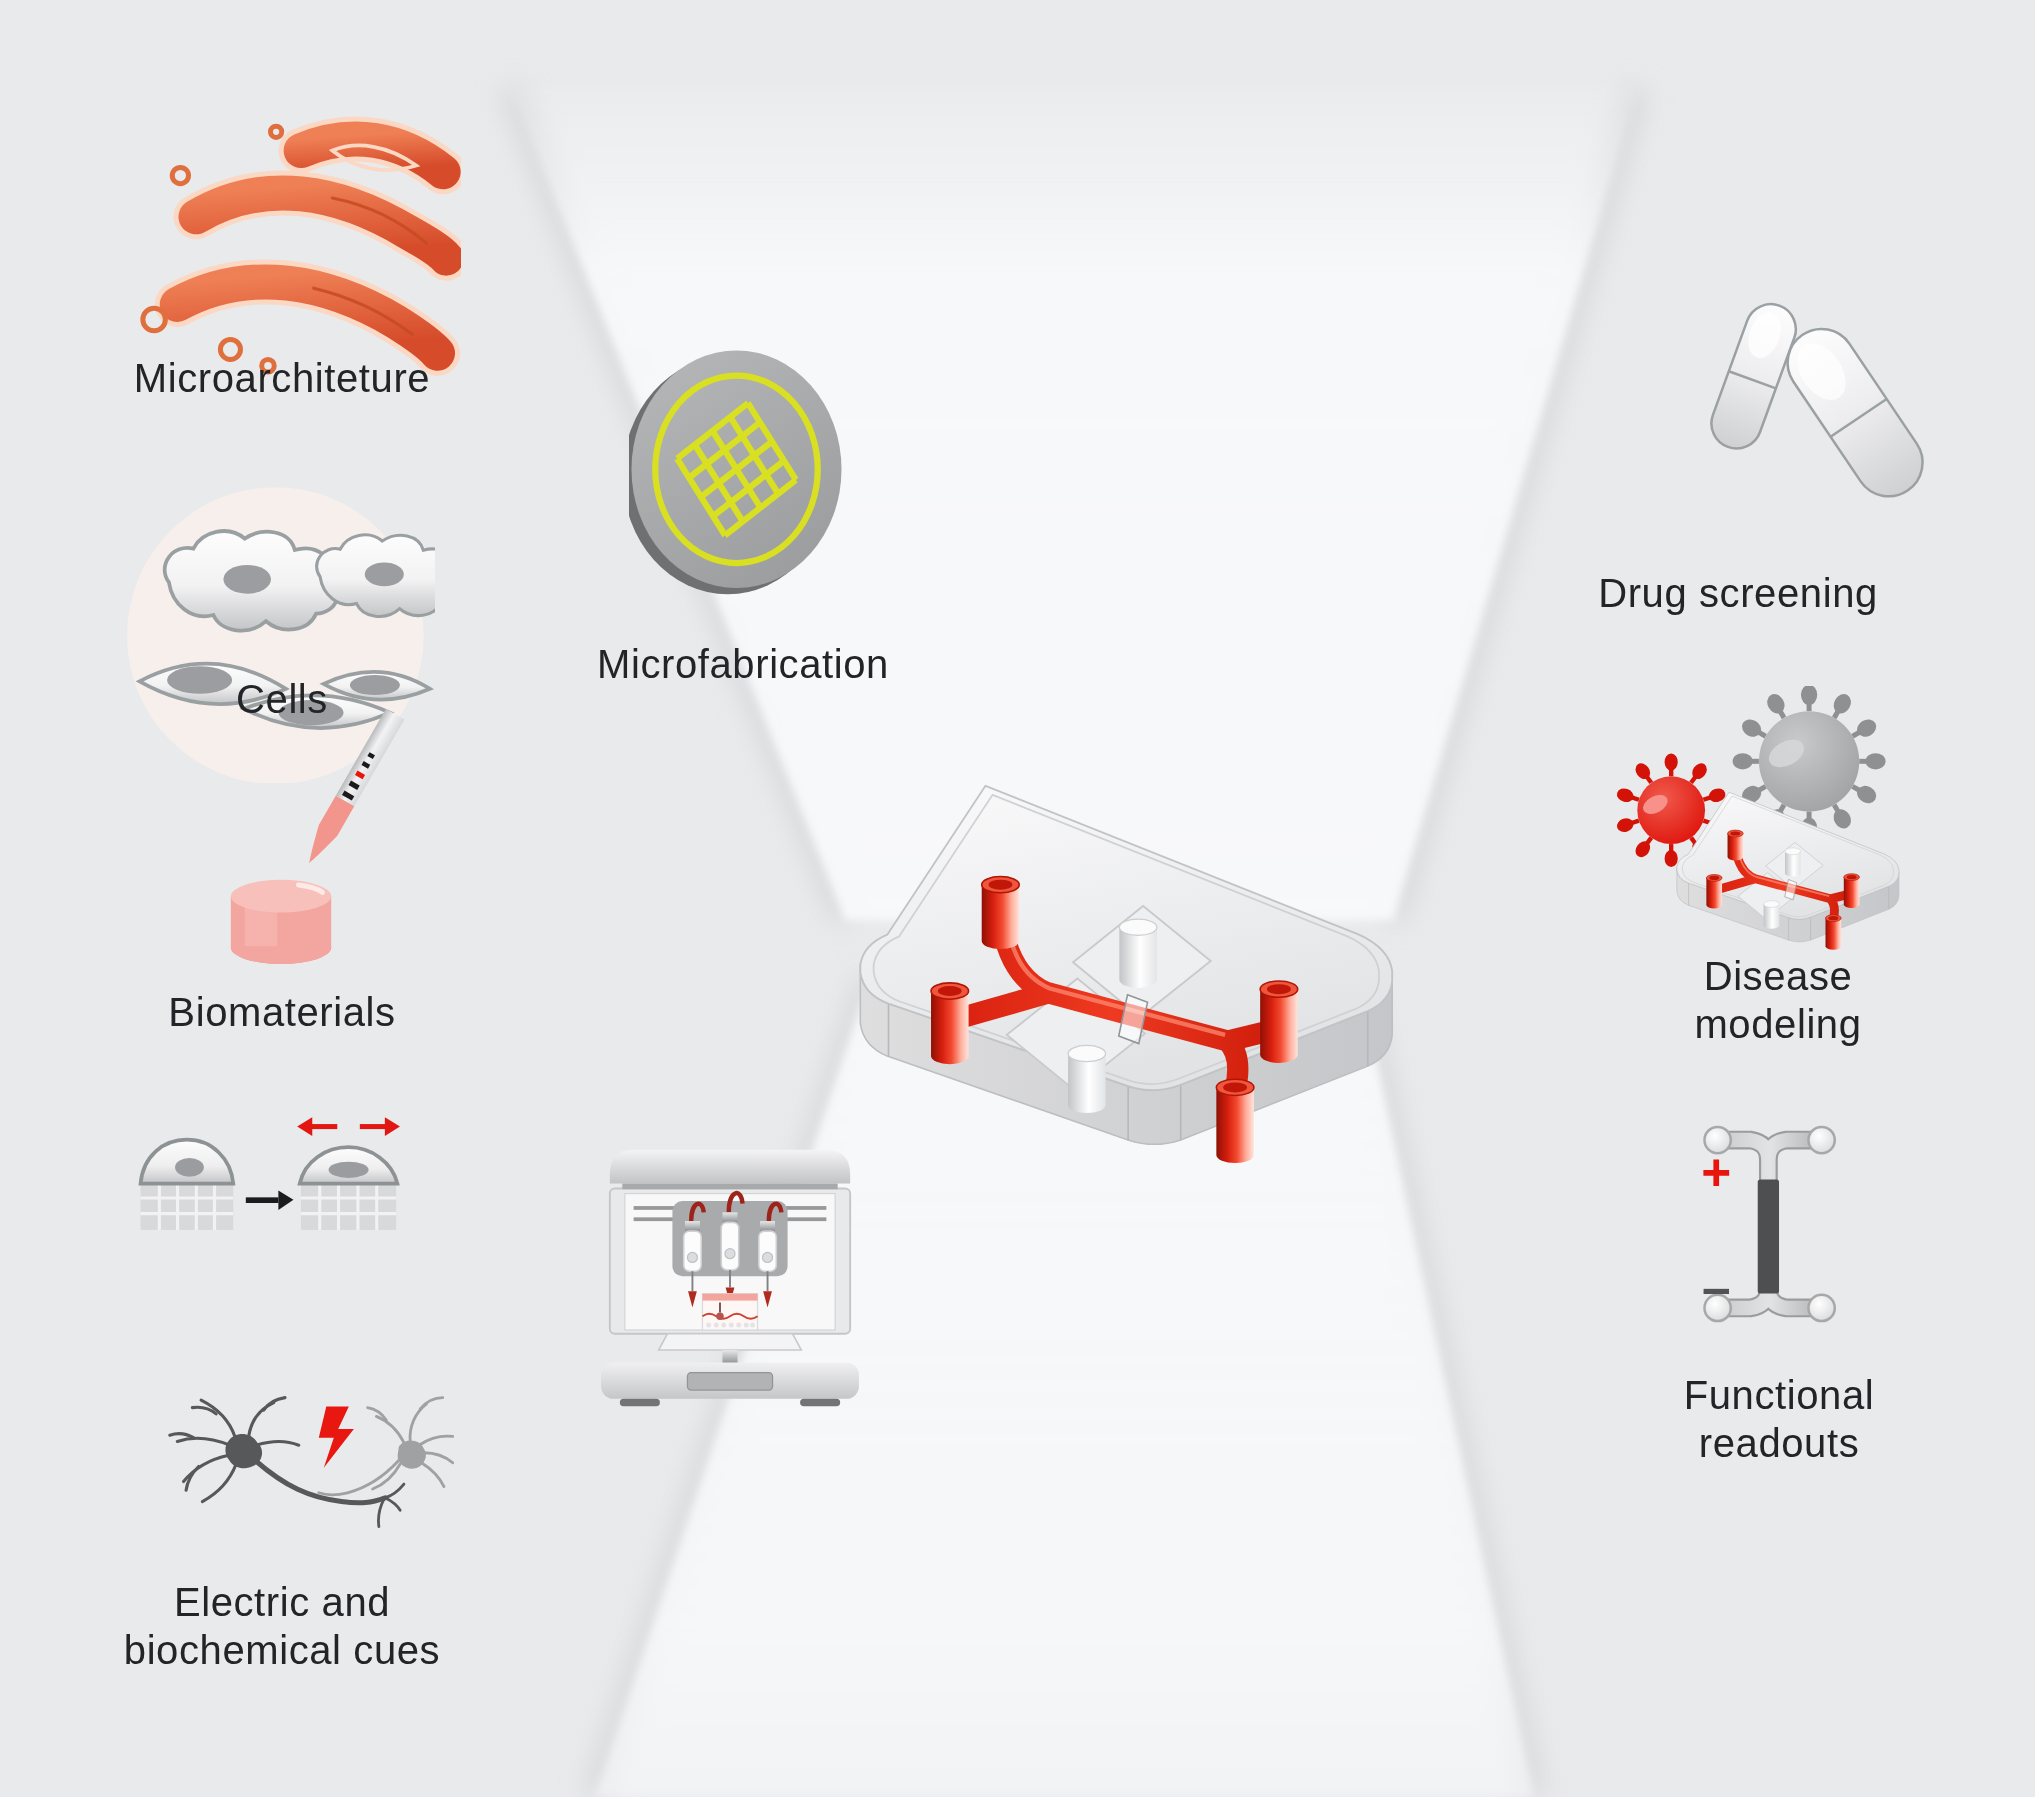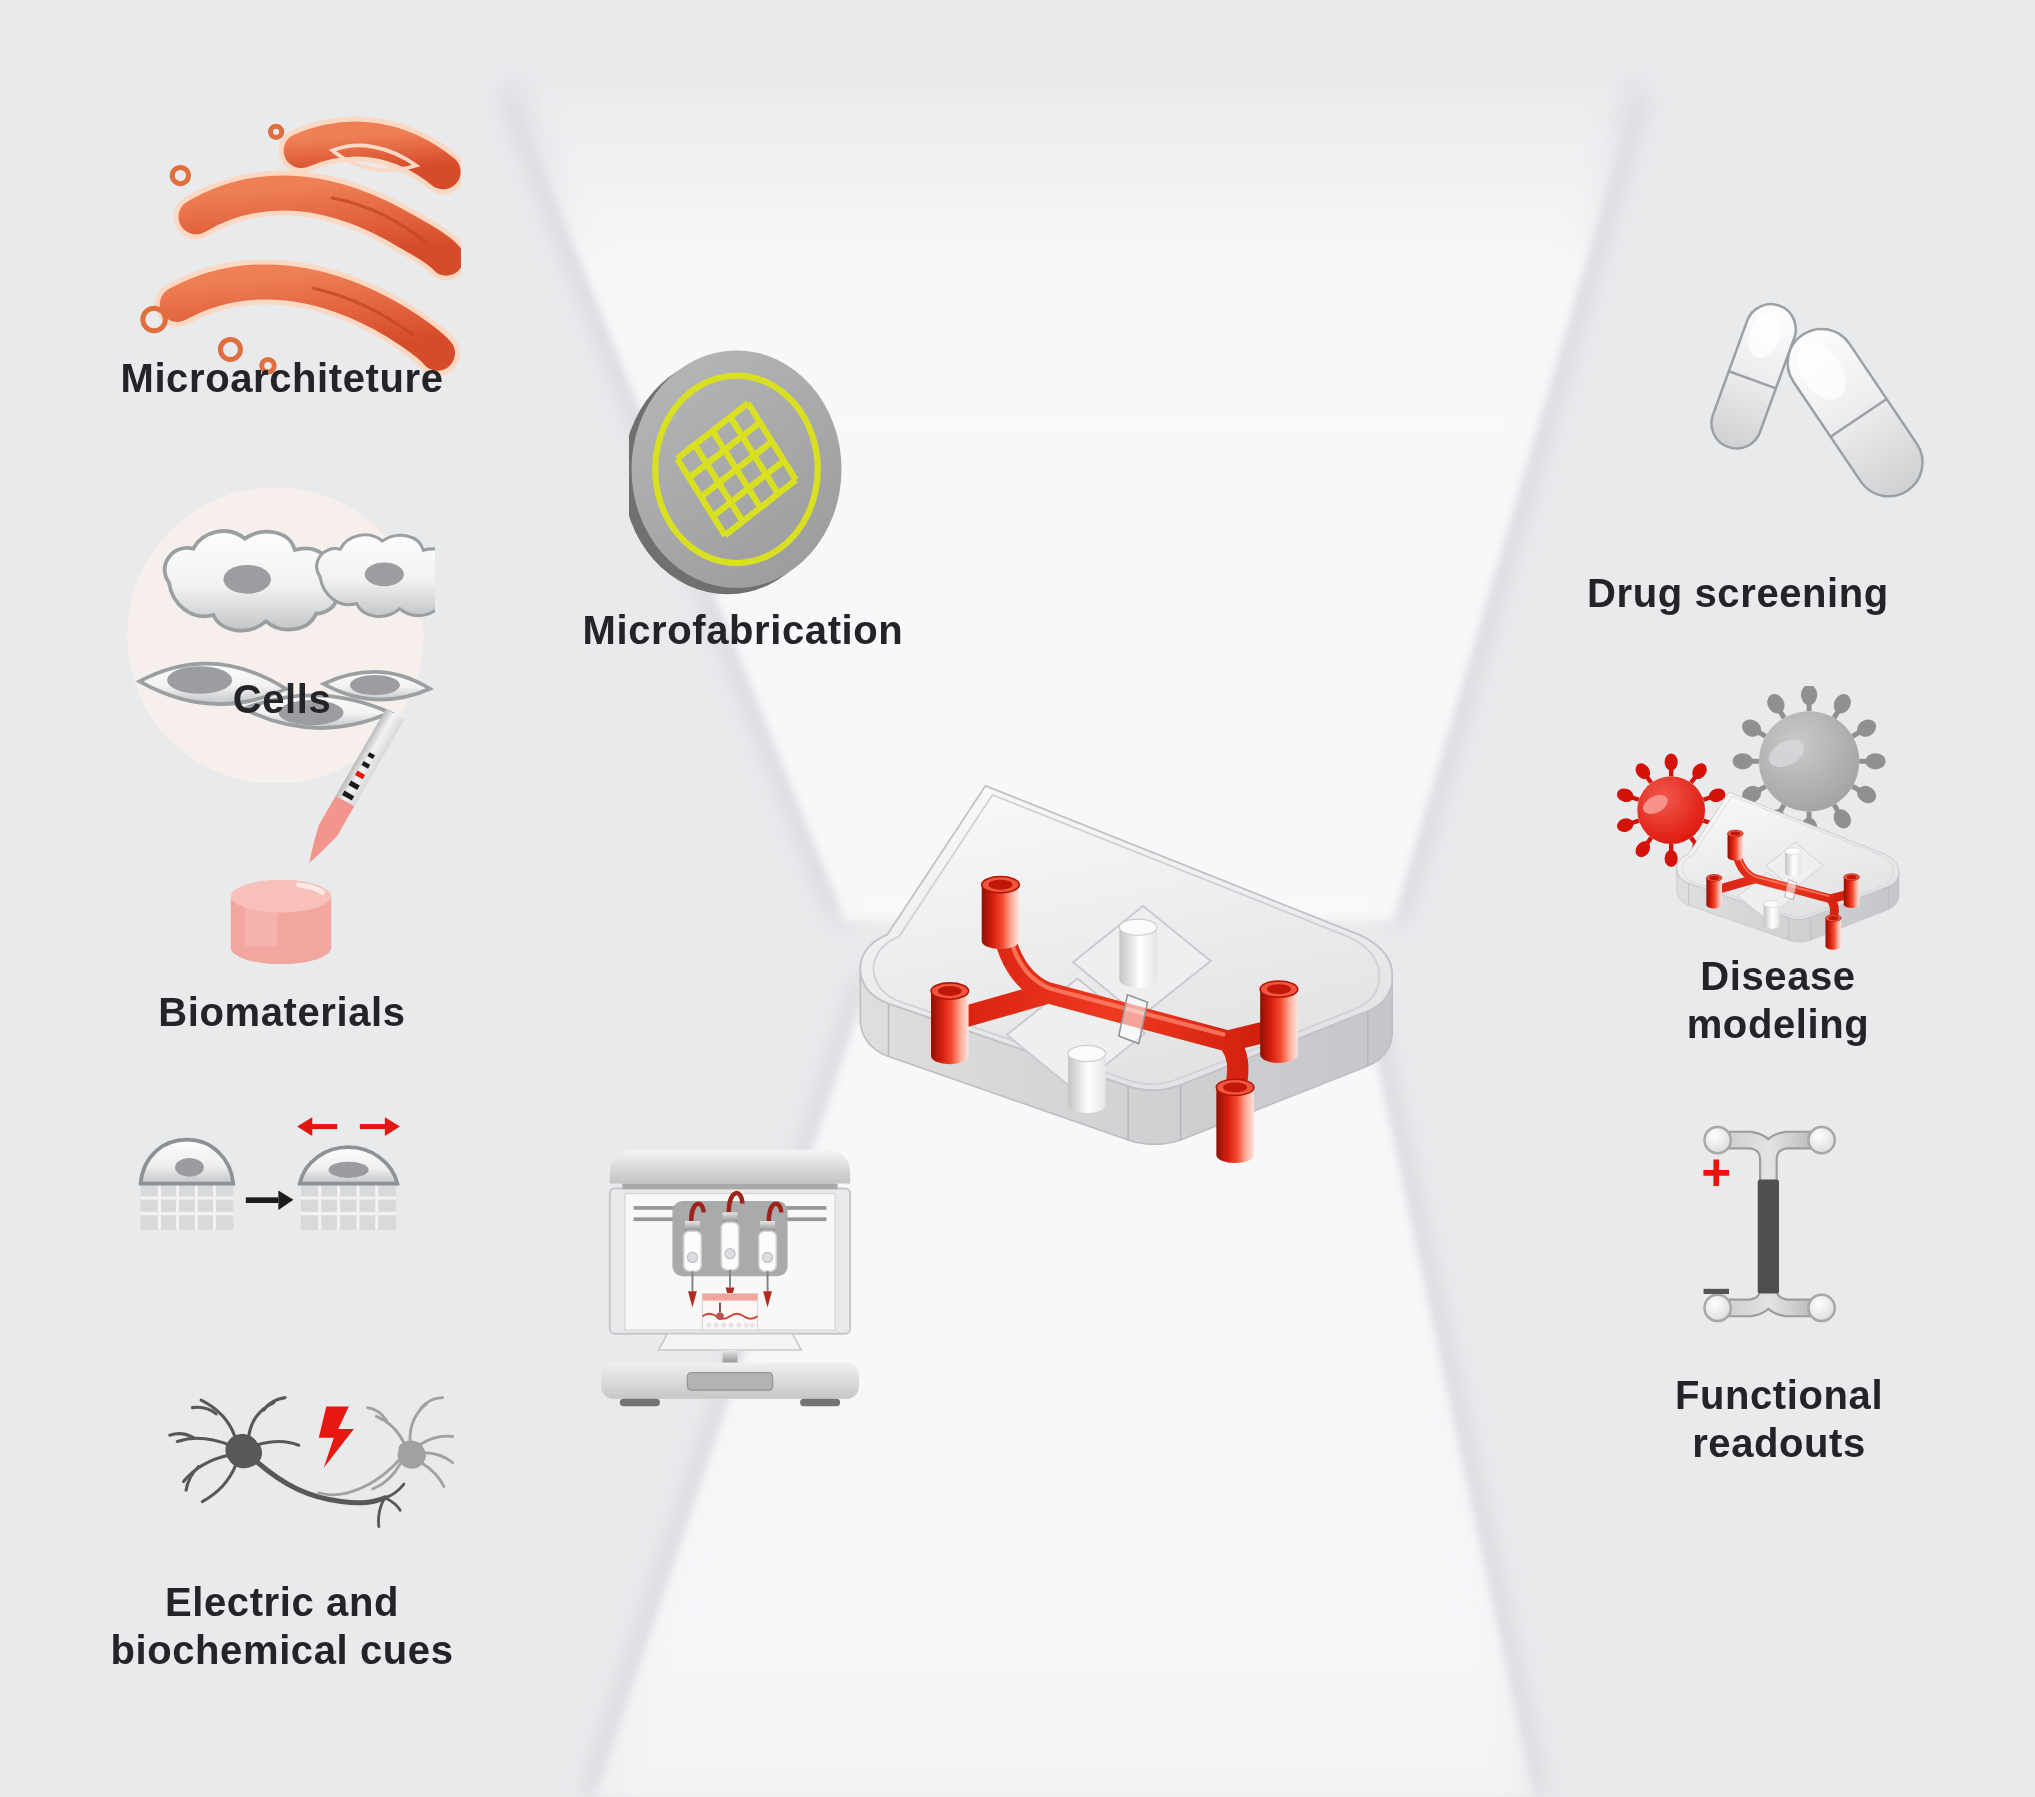--- a/index.html
+++ b/index.html
@@ -2,21 +2,21 @@
 <html style="font-size:10px"><head>
 <meta charset="utf-8">
 <style>
   html,body{margin:0;padding:0;background:#dcdde0;}
   #canvas{
     position:relative;width:2035px;height:1797px;overflow:hidden;
     background:#e9eaec;font-family:"Liberation Sans",sans-serif;
   }
   #canvas svg{position:absolute;display:block;}
   .label{
-    position:absolute;font-size:40px;font-weight:700;letter-spacing:0.6px;
+    position:absolute;font-size:40px;font-weight:400;letter-spacing:0.6px;
     color:#232428;text-align:center;line-height:1.2;
   }
 </style>
 </head>
 <body>
 
 <div id="canvas">
 
   <svg style="left:0;top:0" width="2035" height="1797" viewBox="0 0 3250 2870">
     <defs>
@@ -553,19 +553,19 @@
         <circle cx="218" cy="300" r="21"></circle>
     </g>
     <text x="50" y="112" text-anchor="middle" font-size="82" font-weight="bold" fill="#e8150d" font-family="Liberation Sans, sans-serif">+</text>
     <text x="50" y="296" text-anchor="middle" font-size="82" font-weight="bold" fill="#525355" font-family="Liberation Sans, sans-serif">–</text>
   </svg>
 
   <div class="label" style="left:47px;top:354px;width:470px">Microarchiteture</div>
   <div class="label" style="left:47px;top:988px;width:470px">Biomaterials</div>
   <div class="label" style="left:94px;top:675px;width:376px">Cells</div>
   <div class="label" style="left:69px;top:1578px;width:426px">Electric and biochemical cues</div>
-  <div class="label" style="left:508px;top:606px;width:470px">Microfabrication</div>
+  <div class="label" style="left:508px;top:640px;width:470px">Microfabrication</div>
   <div class="label" style="left:1503px;top:569px;width:470px">Drug screening</div>
   <div class="label" style="left:1653px;top:952px;width:250px">Disease modeling</div>
   <div class="label" style="left:1641px;top:1371px;width:276px">Functional readouts</div>
 
 </div>
 
 
 </body></html>

